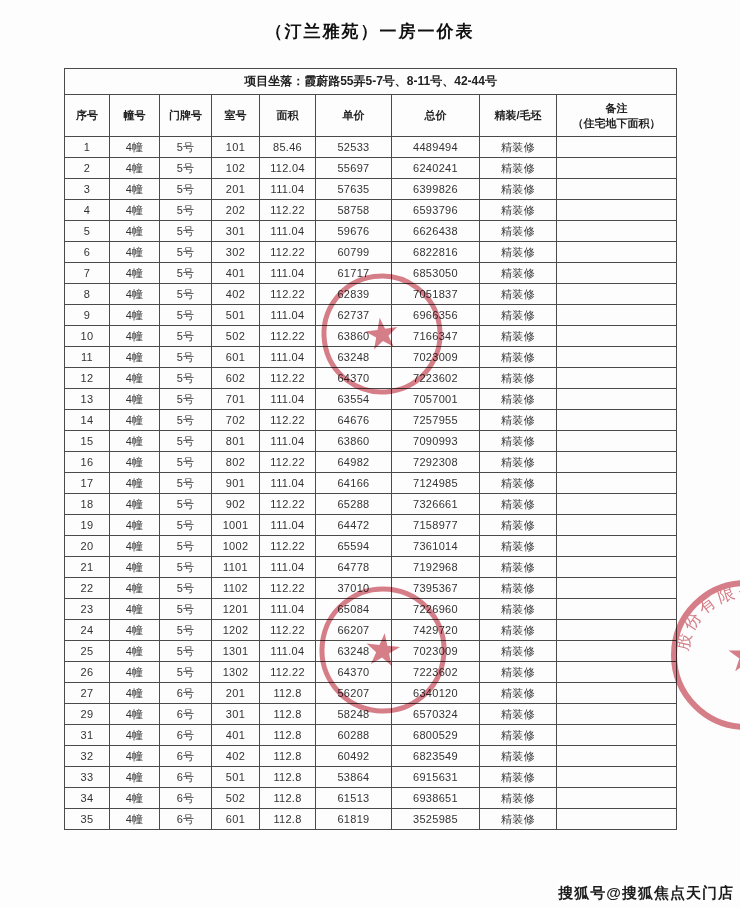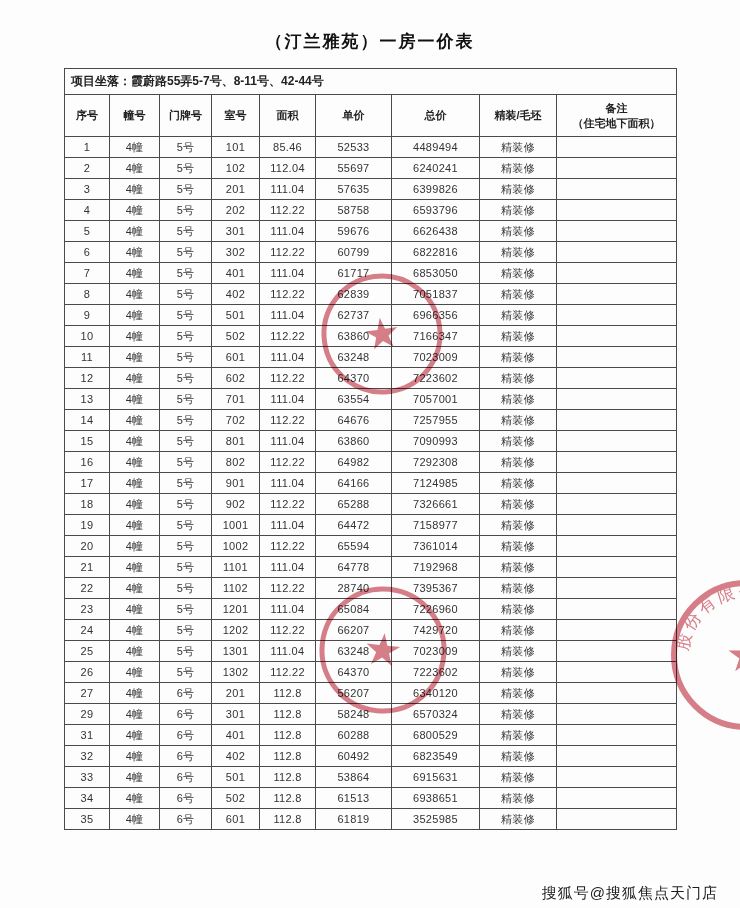--- a/index.html
+++ b/index.html
@@ -16,39 +16,38 @@
     background:#fdfdfd;
   }
   .title {
     position:absolute;
     top:20px; left:0; width:100%;
     text-align:center;
     font-size:17px;
     font-weight:bold;
     letter-spacing:2px;
     color:#111;
-    margin-top:10px;
   }
   table.price-table {
     position:absolute;
     top:68px; left:64px;
     width:612px;
     border-collapse:collapse;
     table-layout:fixed;
   }
   .price-table th, .price-table td {
     border:1px solid #4a4a4a;
     text-align:center;
     vertical-align:middle;
     padding:2px 2px;
     color:#333;
     overflow:hidden;
   }
   .location-row td {
-    text-align:left;
+    text-align:center;
     font-weight:bold;
     font-size:12px;
     padding:4px 6px;
     height:24px;
     color:#222;
   }
   .price-table thead th {
     font-weight:bold;
     font-size:11px;
     height:42px;
@@ -76,23 +75,23 @@
     mix-blend-mode:multiply;
     opacity:0.65;
     pointer-events:none;
   }
   .stamp-1 { top:270px; left:318px; width:128px; height:128px; transform:rotate(-8deg); }
   .stamp-2 { top:583px; left:316px; width:134px; height:134px; transform:rotate(6deg); }
   .stamp-3 { top:575px; left:666px; width:160px; height:160px; }
 
   .watermark {
     position:absolute;
-    right:20px; bottom:4px;
+    right:4px; bottom:4px;
     font-size:15px;
-    font-weight:normal;
+    font-weight:bold;
     color:#1d1d1d;
     letter-spacing:1px;
     background:rgba(255,255,255,0.4);
     padding:1px 2px;
   }
 </style>
 </head>
 <body>
 
 <div class="page">
@@ -359,21 +358,21 @@
           <td>7192968</td>
           <td>精装修</td>
           <td></td>
         </tr>
         <tr>
           <td>22</td>
           <td>4幢</td>
           <td>5号</td>
           <td>1102</td>
           <td>112.22</td>
-          <td>28740</td>
+          <td>37010</td>
           <td>7395367</td>
           <td>精装修</td>
           <td></td>
         </tr>
         <tr>
           <td>23</td>
           <td>4幢</td>
           <td>5号</td>
           <td>1201</td>
           <td>111.04</td>

